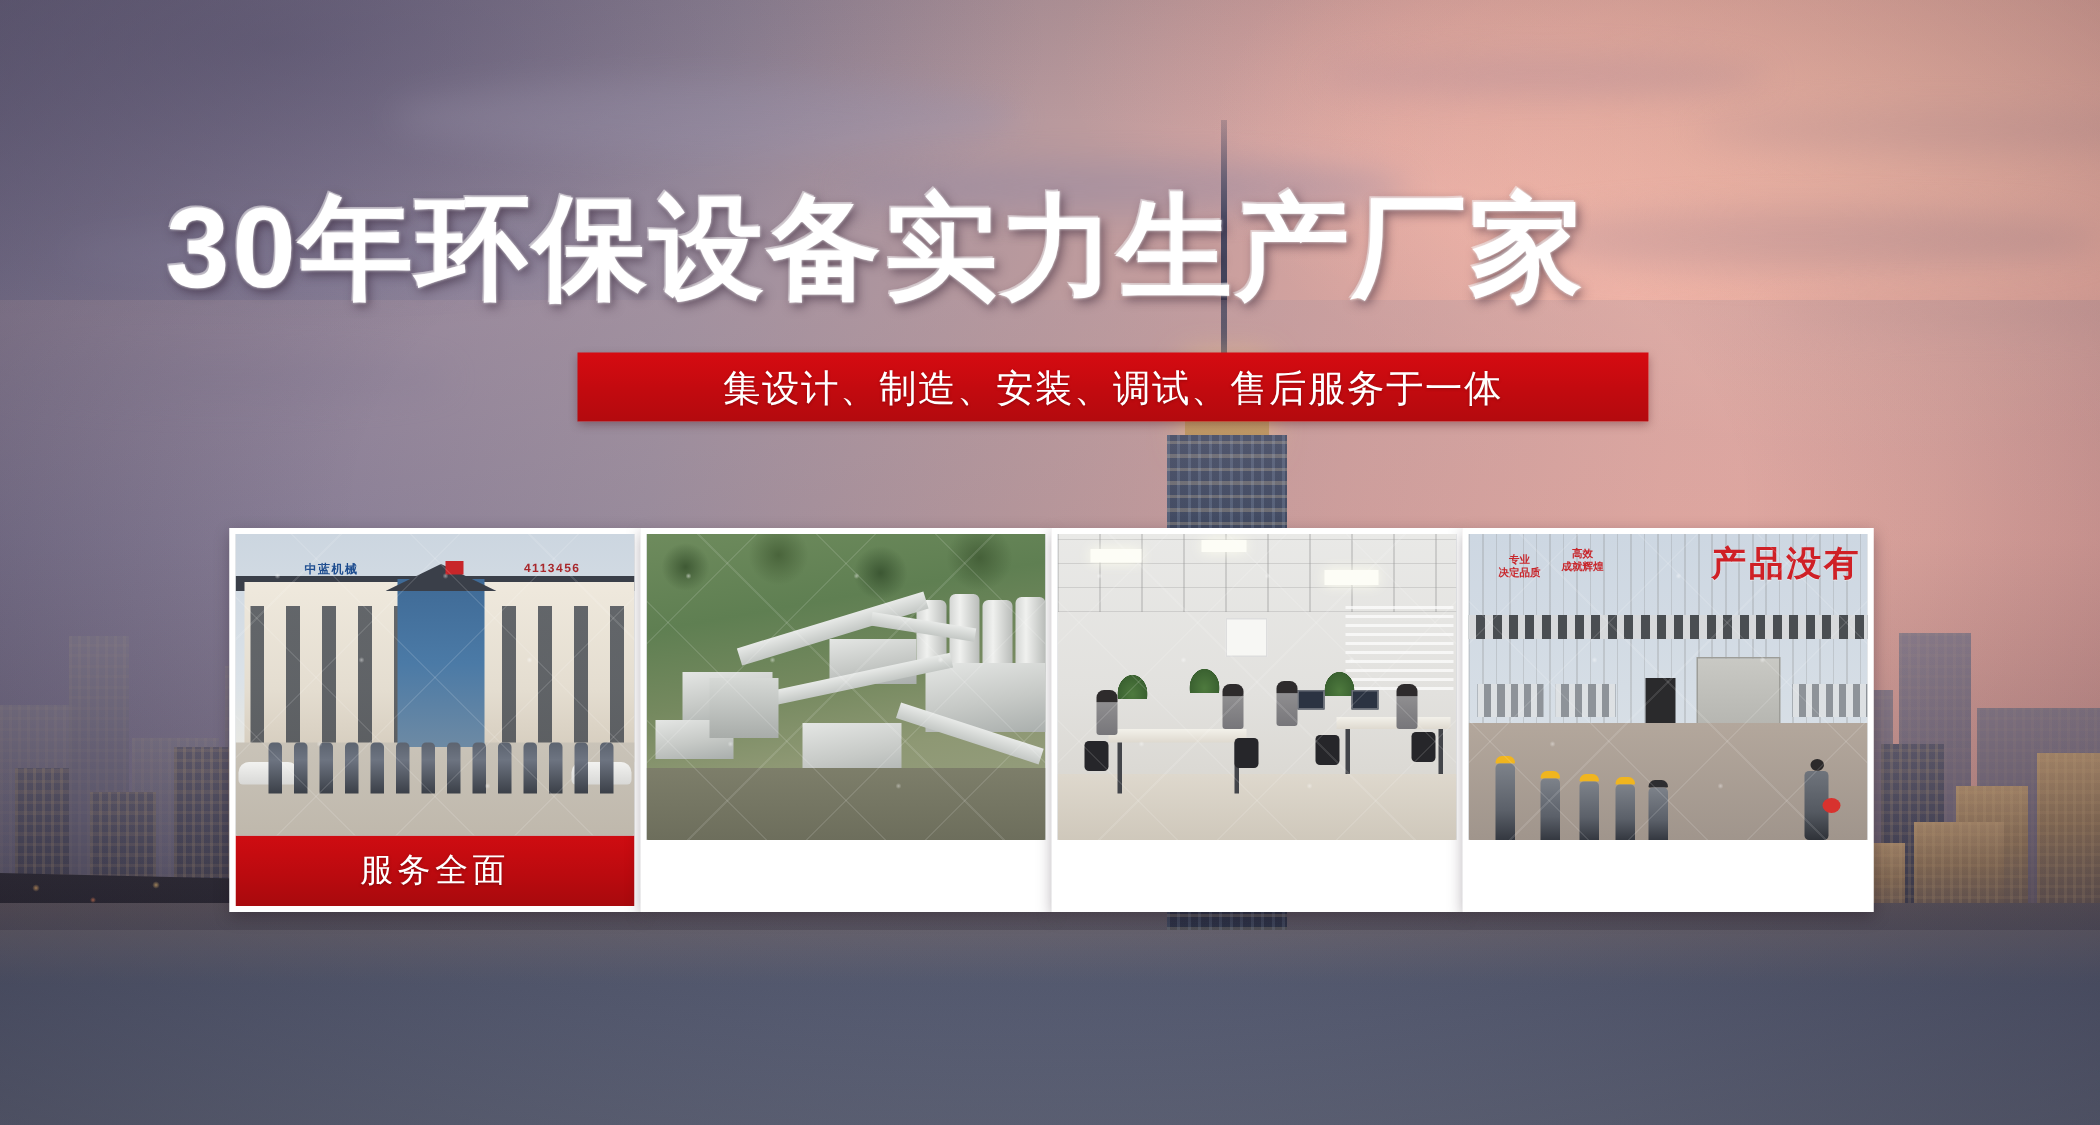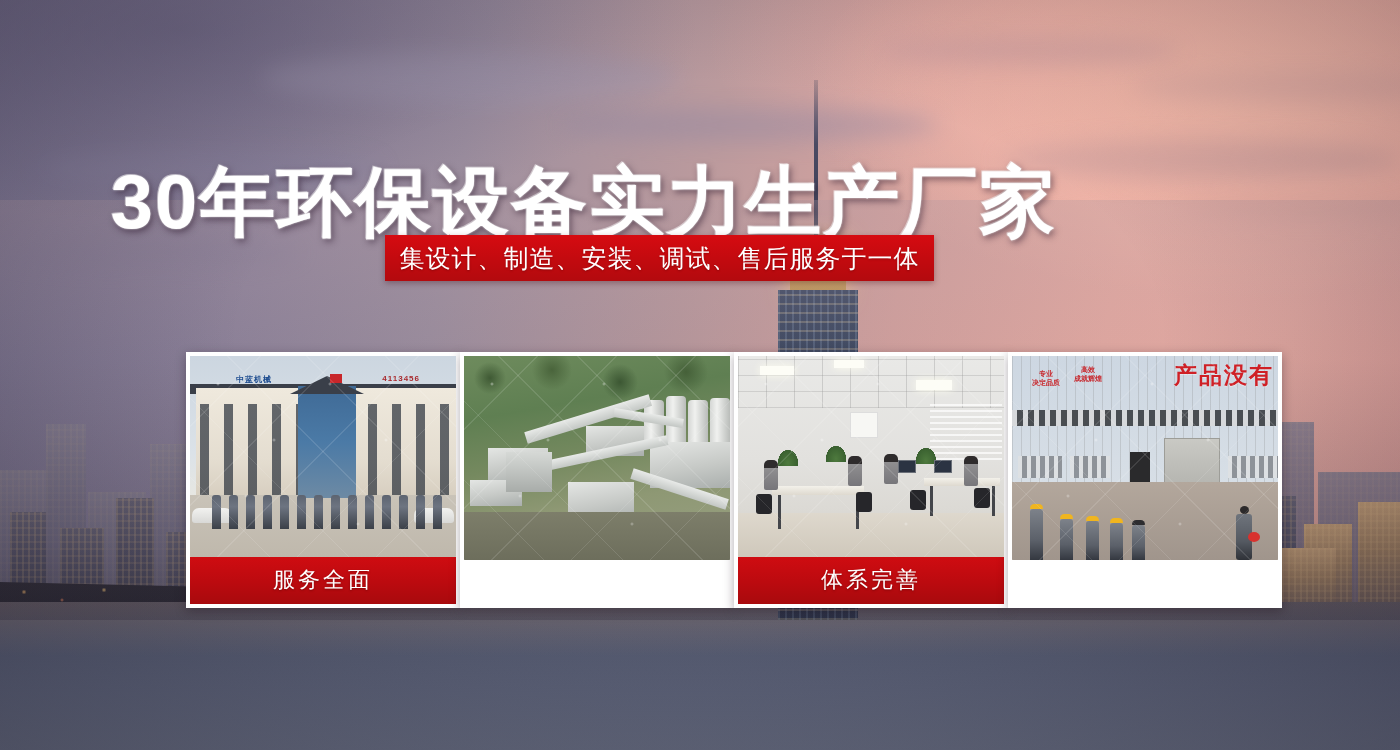--- a/index.html
+++ b/index.html
@@ -128,59 +128,59 @@
       radial-gradient(circle 2px   at 498px 24px, rgba(255,195,120,.8), transparent);
   }
   .vignette {
     position:absolute; inset:0; z-index:8; pointer-events:none;
     background:radial-gradient(ellipse 1000px 560px at 700px 340px, rgba(0,0,0,0) 46%, rgba(20,16,30,.30) 100%);
   }
 
   
   .headline-wrap {
     position:absolute; left:0; top:128px; width:1168px;
-    text-align:center; z-index:20;margin-top:36px;
+    text-align:center; z-index:20;
   }
   .headline {
     display:inline-block;
     font-size:76px;
     font-weight:bold;
     color:#ffffff;
     letter-spacing:2px;
     line-height:1;
     text-shadow:
        0 0 2px rgba(255,255,255,.9),
        2px 3px 7px rgba(40,20,40,.55),
       -1px -1px 0 rgba(255,255,255,.5);
     white-space:nowrap;
   }
 
   
   .subbar {
     position:absolute; left:385px; top:235px;
-    width:549px; height:46px;
+    width:714px; height:46px;
     background:linear-gradient(180deg,#d60b11 0%,#c30a0f 52%,#b30a0e 100%);
     display:flex; align-items:center; justify-content:center;
     z-index:20;
     box-shadow:0 2px 6px rgba(60,10,18,.35);
   }
   .subbar-text {
     color:#ffffff;
     font-size:25px;
     font-weight:normal;
     letter-spacing:1px;
     white-space:nowrap;
     text-shadow:0 1px 2px rgba(90,0,8,.45);
   }
 
   
   .cards {
     position:absolute; left:120px; top:352px;
     width:1162px; height:256px;
-    display:flex; justify-content:flex-end;
+    display:flex; justify-content:center;
     z-index:20;
   }
   .card {
     width:274px; height:256px;
     background:#ffffff;
     border:4px solid #ffffff;
     box-shadow:0 3px 10px rgba(30,14,30,.35);
     display:flex; flex-direction:column;
     overflow:hidden;
   }
@@ -562,23 +562,20 @@
         <div class="p3-deskleg" style="left:254px; top:130px; width:3px; height:30px;"></div>
         <div class="p3-person" style="left:26px;  top:104px;"></div>
         <div class="p3-person" style="left:110px; top:100px;"></div>
         <div class="p3-person" style="left:146px; top:98px;"></div>
         <div class="p3-person" style="left:226px; top:100px;"></div>
         <div class="p3-chair" style="left:18px;  top:138px;"></div>
         <div class="p3-chair" style="left:118px; top:136px;"></div>
         <div class="p3-chair" style="left:172px; top:134px;"></div>
         <div class="p3-chair" style="left:236px; top:132px;"></div>
         <div class="wm"></div>
-      </div>
-      <div class="card-label">
-        <span>体系完善</span>
       </div>
     </div>
 
     <div class="card">
       <div class="card-photo">
         <div class="p4-sky"></div>
         <div class="p4-wall"></div>
         <div class="p4-bigtext">产品没有</div>
         <div class="p4-slogan" style="left:20px; top:14px;">专业<br>决定品质</div>
         <div class="p4-slogan" style="left:62px; top:10px;">高效<br>成就辉煌</div>

